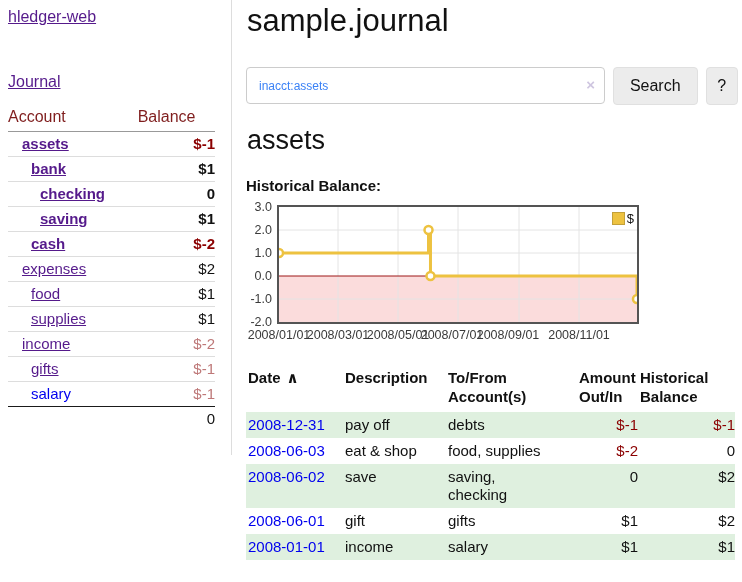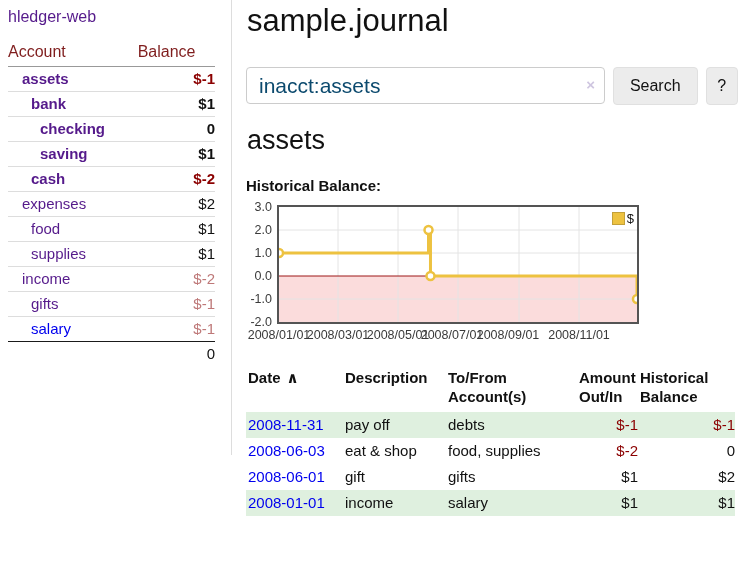--- a/index.html
+++ b/index.html
@@ -7,21 +7,21 @@
   body {
     width:742px; height:582px; overflow:hidden;
     font-family:"Liberation Sans","DejaVu Sans",sans-serif; color:#111;
   }
   a { text-decoration:none; cursor:pointer; }
   .app { position:relative; width:742px; height:582px; }
 
   
   .sidebar { position:absolute; left:0; top:0; width:224px; padding:8px 0 0 8px; }
   .divider { position:absolute; left:231px; top:0; width:1px; height:455px; background:#ddd; }
-  .purple { color:var(--link-purple,#551A8B); }
+  .purple { color:var(--link-purple,#551A8B);text-decoration:underline; }
   .blue   { color:var(--link-blue,#0000EE); }
   .brand { display:block; font-size:16px; }
   .nav-journal { display:block; margin-top:47px; font-size:16px; }
   table.accounts { width:207px; border-collapse:collapse; margin-top:17px; font-size:15px; }
   .accounts th { font-weight:400; font-size:16px; text-align:left; padding:0 0 5px 0;
                  border-bottom:1px solid #999; color:#7f1d1d; }
   .accounts th.r { }
   .accounts tbody td { padding:4px 0; line-height:16px; border-top:1px solid #ddd; }
   .accounts tbody tr:first-child td { border-top:none; }
   .accounts td.bal { text-align:right; white-space:nowrap; }
@@ -29,21 +29,21 @@
   .bal.strong { color:var(--neg-strong,#8B0000); }
   .bal.soft   { color:var(--neg-soft,#BE7878); }
   .accounts tfoot td { border-top:1px solid #1a1a1a; padding:4px 0; line-height:16px; }
 
   
   main { position:absolute; left:246px; top:0; width:492px; }
   h1 { font-size:31px; font-weight:400; margin:3px 0 0 1px; line-height:1.15; }
   .searchrow { display:flex; gap:8px; margin-top:28px; }
   .searchbox { position:relative; width:366px; }
   .searchbox input { width:100%; height:37px; border:1px solid #ccc; border-radius:4px;
-                     padding:1px 30px 0 12px; font-size:21px; font-family:inherit; color:#0c4a6e; outline:none; }
+                     padding:1px 30px 0 12px; font-size:12px; font-family:inherit; color:#3b82f6; outline:none; }
   .clear { position:absolute; right:10px; top:10px; font-size:15px; font-weight:700;
            color:#cfc6e0; line-height:16px; }
   .btn { height:38px; background:#ececec; border:1px solid #e0e0e0; border-radius:4px;
          font-size:16px; font-family:inherit; color:#111; padding:0 16px; cursor:pointer; }
   .btn.help { width:33px; padding:0; }
   h2 { font-size:27px; font-weight:400; margin:21px 0 0 1px; line-height:1.1; }
   .chart-label { font-size:15px; font-weight:700; margin-top:22px; }
 
   
   .chart { position:relative; margin-top:11px; height:142px; }
@@ -70,20 +70,21 @@
   .register .neg { color:var(--neg-strong,#8B0000); }
   .sorticon { font-weight:700; margin-left:6px; }
 </style>
 </head>
 <body>
 
 <div class="app">
 
   <aside class="sidebar">
     <a class="brand purple">hledger-web</a>
+    <a class="nav-journal purple">Journal</a>
     <table class="accounts">
       <thead>
         <tr>
           <th>Account</th>
           <th class="r">Balance</th>
         </tr>
       </thead>
       <tbody id="accounts-body">
           <tr>
             <td style="padding-left: 14px;"><a class="acct purple em">assets</a></td>
@@ -204,33 +205,40 @@
         <tr>
           <th><span>Date</span><span class="sorticon">∧</span></th>
           <th>Description</th>
           <th>To/From Account(s)</th>
           <th class="r">Amount Out/In</th>
           <th class="r">Historical Balance</th>
         </tr>
       </thead>
       <tbody id="register-body">
           <tr class="stripe">
-            <td><a class="blue">2008-11-31</a></td>
+            <td><a class="blue">2008-12-31</a></td>
             <td>pay off</td>
             <td>debts</td>
             <td class="r neg">$-1</td>
             <td class="r neg">$-1</td>
           </tr>
           <tr class="">
             <td><a class="blue">2008-06-03</a></td>
             <td>eat &amp; shop</td>
             <td>food, supplies</td>
             <td class="r neg">$-2</td>
             <td class="r">0</td>
           </tr>
+          <tr class="stripe">
+            <td><a class="blue">2008-06-02</a></td>
+            <td>save</td>
+            <td>saving,<br>checking</td>
+            <td class="r">0</td>
+            <td class="r">$2</td>
+          </tr>
           <tr class="">
             <td><a class="blue">2008-06-01</a></td>
             <td>gift</td>
             <td>gifts</td>
             <td class="r">$1</td>
             <td class="r">$2</td>
           </tr>
           <tr class="stripe">
             <td><a class="blue">2008-01-01</a></td>
             <td>income</td>

